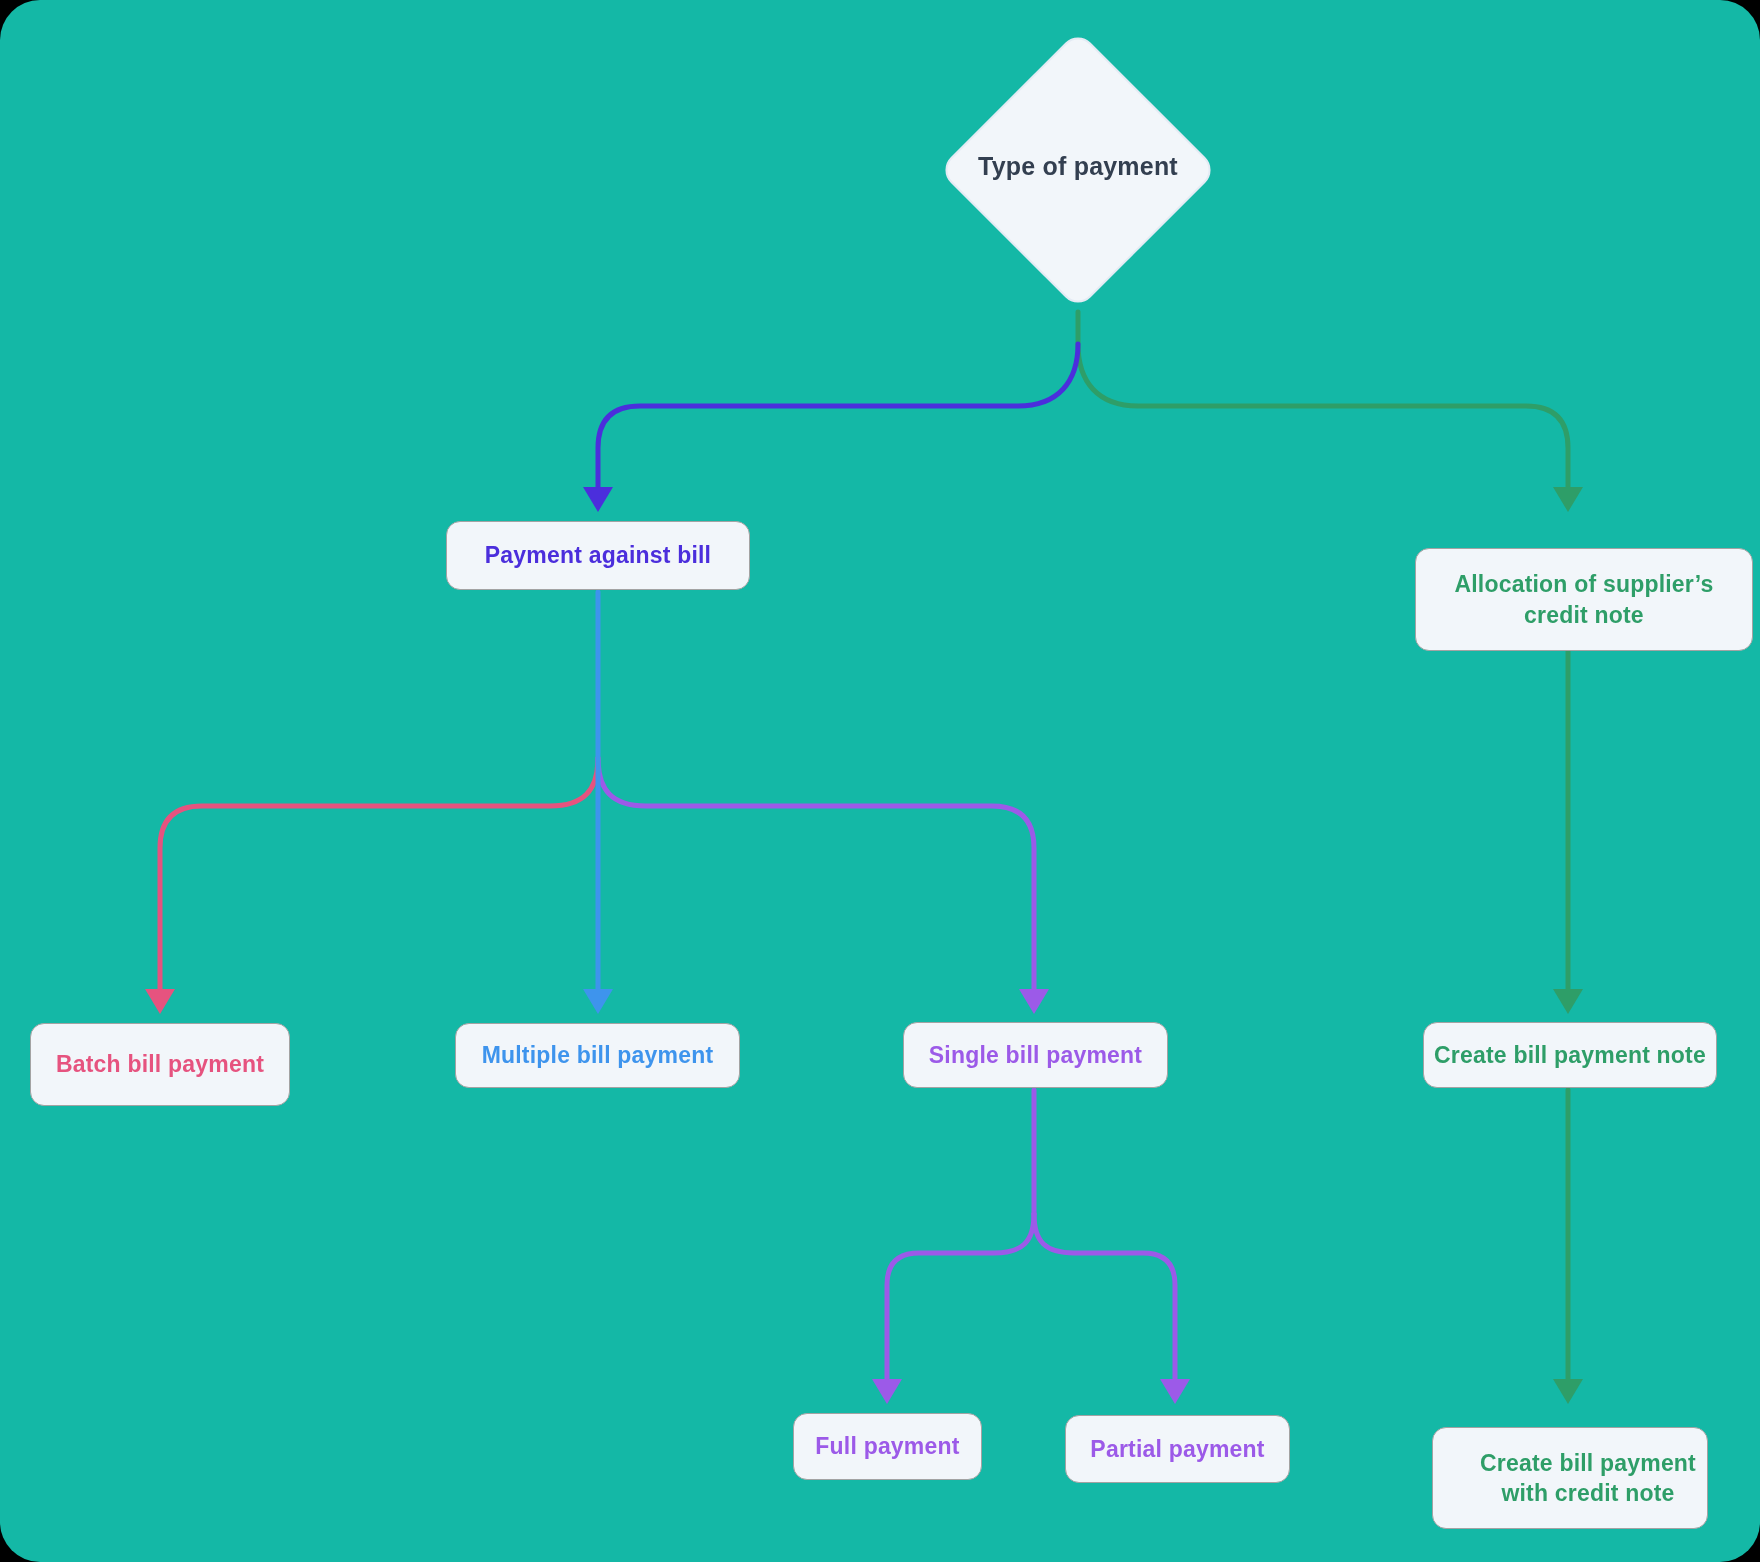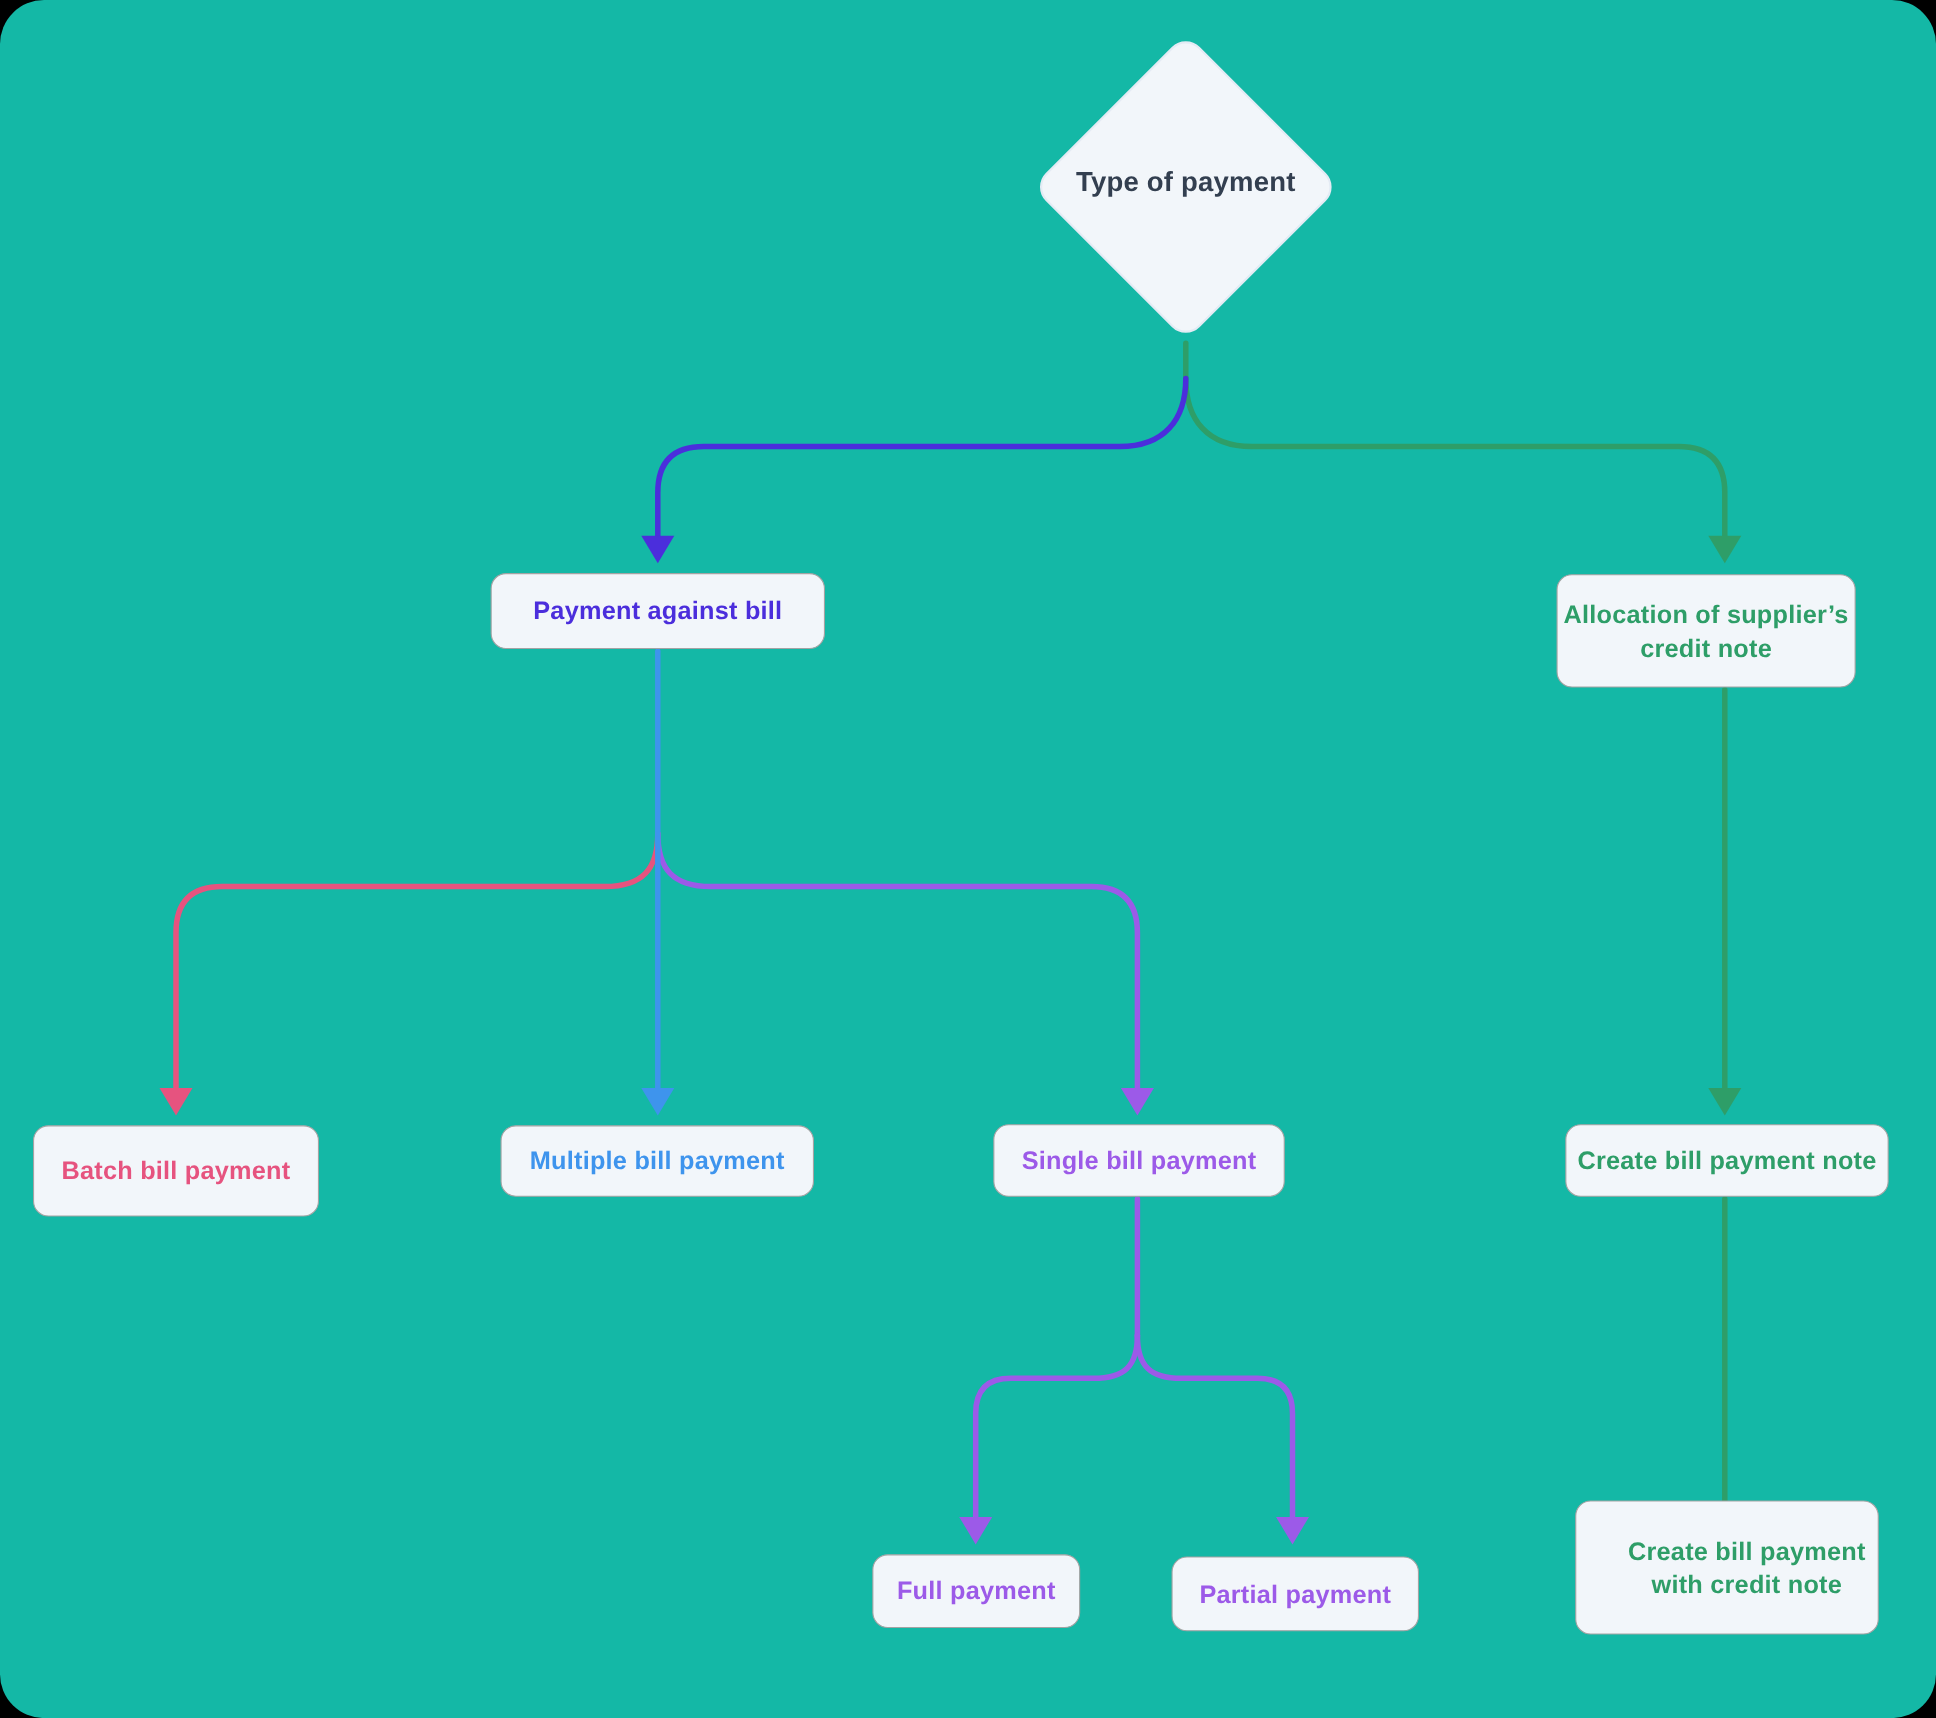--- a/index.html
+++ b/index.html
@@ -80,31 +80,31 @@
 
     <path d="M 1568 1090 L 1568 1386" style="stroke: rgb(46, 158, 104);"></path>
     <polygon points="1568,1404 1553,1379 1583,1379" style="fill: rgb(46, 158, 104);"></polygon>
   </svg>
 
   <div id="diamond-shape"></div>
   <div id="diamond-label" style="color: rgb(51, 63, 80);">Type of payment</div>
 
   <div class="node" style="left: 446px; top: 521px; width: 304px; height: 69px; color: rgb(75, 46, 220);">Payment against bill</div>
 
-  <div class="node" style="left: 1415px; top: 522px; width: 272px; height: 103px; color: rgb(46, 158, 104);">Allocation of supplier’s
+  <div class="node" style="left: 1415px; top: 548px; width: 338px; height: 103px; color: rgb(46, 158, 104);">Allocation of supplier’s
 credit note</div>
 
   <div class="node" style="left: 30px; top: 1023px; width: 260px; height: 83px; color: rgb(230, 83, 127);">Batch bill payment</div>
 
   <div class="node" style="left: 455px; top: 1023px; width: 285px; height: 65px; color: rgb(62, 148, 237);">Multiple bill payment</div>
 
   <div class="node" style="left: 903px; top: 1022px; width: 265px; height: 66px; color: rgb(156, 90, 232);">Single bill payment</div>
 
   <div class="node" style="left: 1423px; top: 1022px; width: 294px; height: 66px; color: rgb(46, 158, 104);">Create bill payment note</div>
 
   <div class="node" style="left: 793px; top: 1413px; width: 189px; height: 67px; color: rgb(156, 90, 232);">Full payment</div>
 
   <div class="node" style="left: 1065px; top: 1415px; width: 225px; height: 68px; color: rgb(156, 90, 232);">Partial payment</div>
 
-  <div class="node" style="left: 1432px; top: 1364px; width: 276px; height: 122px; color: rgb(46, 158, 104); padding-left: 36px;">Create bill payment
+  <div class="node" style="left: 1432px; top: 1427px; width: 276px; height: 102px; color: rgb(46, 158, 104); padding-left: 36px;">Create bill payment
 with credit note</div>
 
 </div>
 
 </body></html>

